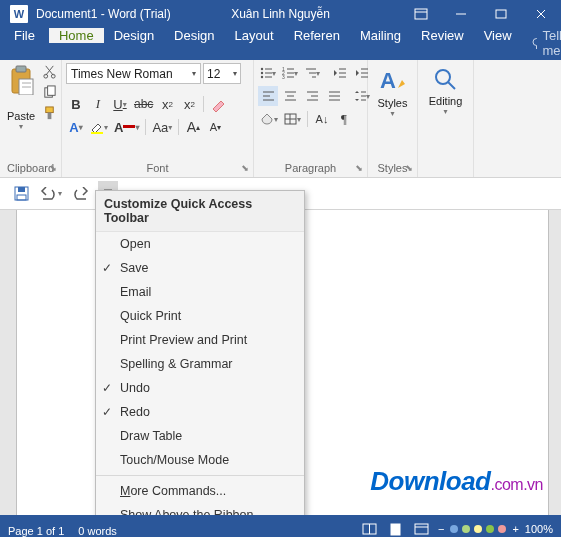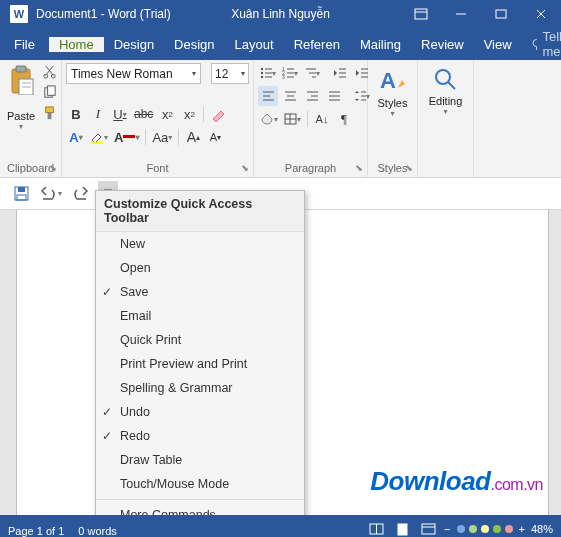--- a/index.html
+++ b/index.html
@@ -4,37 +4,37 @@
 <style>
 *{box-sizing:border-box;margin:0;padding:0;font-family:"Segoe UI",Arial,sans-serif;-webkit-font-smoothing:antialiased}
 body{width:561px;height:537px;overflow:hidden;background:#fff;font-size:13px;color:#222}
 .titlebar{height:28px;background:#2b579a;display:flex;align-items:center;color:#fff;font-size:12px;position:relative}
 .word-icon{width:18px;height:18px;background:#fff;color:#2b579a;font-weight:bold;font-size:11px;display:flex;align-items:center;justify-content:center;margin:0 8px 0 10px;border-radius:1px}
 .doc-title{flex:0 0 auto}
 .user-name{position:absolute;left:50%;transform:translateX(-50%)}
 .win-controls{margin-left:auto;display:flex}
 .win-btn{width:40px;height:28px;display:flex;align-items:center;justify-content:center;color:#fff;cursor:default}
 .win-btn svg{stroke:#fff;fill:none;stroke-width:1}
-.tabbar{height:32px;background:#2b579a;display:flex;align-items:center;color:#fff;font-size:13px}
+.tabbar{height:32px;background:#2b579a;display:flex;align-items:flex-start;color:#fff;font-size:13px}
 .rtab{padding:0 10px;display:flex;align-items:center;cursor:default}
 .rtab.file{padding:0 14px}
 .rtab.active{background:#f3f3f3;color:#4d7c0f}
 .tellme{display:flex;align-items:center;gap:5px;padding:0 8px;color:#c7d4e8}
 .ribbon{height:118px;background:#f3f3f3;border-bottom:1px solid #d4d4d4;display:flex}
 .rgroup{border-right:1px solid #e0e0e0;display:flex;flex-direction:column;padding:3px 4px 0 4px;position:relative}
 .rgroup-label{font-size:11px;color:#666;text-align:center;padding:2px 0 3px 0;margin-top:auto}
 .dlg-launcher{position:absolute;right:2px;bottom:3px;width:12px;height:12px;display:flex;align-items:center;justify-content:center;color:#888;font-size:9px}
 .cb-group{width:62px}
 .paste-wrap{display:flex;flex-direction:column;align-items:center;width:34px;margin-top:2px}
 .paste-clip{width:28px;height:30px}
 .paste-label{font-size:11px;margin-top:15px}
 .cb-side{position:absolute;right:4px;top:4px;display:flex;flex-direction:column;gap:6px;align-items:center}
 .cb-side svg{width:15px;height:15px}
 .font-group{width:192px}
-.font-row1{display:flex;gap:10px;margin-bottom:20px}
+.font-row1{display:flex;gap:2px;margin-bottom:10px}
 .font-name{height:21px;width:135px;border:1px solid #c0c0c0;background:#fff;font-size:12px;padding:0 4px;display:flex;align-items:center;justify-content:space-between}
 .font-size{height:21px;width:38px;border:1px solid #c0c0c0;background:#fff;font-size:12px;padding:0 3px;display:flex;align-items:center;justify-content:space-between}
 .dd-arrow{font-size:8px;color:#555}
 .btn-row{display:flex;gap:2px;align-items:center;margin-bottom:3px}
 .ibtn{height:20px;min-width:20px;display:flex;align-items:center;justify-content:center;font-size:13px;color:#3b3b3b;padding:0 2px}
 .ibtn.bold{font-weight:bold}
 .ibtn.italic{font-style:italic;font-family:Georgia,serif}
 .ibtn.underline{text-decoration:underline}
 .ibtn.strike{text-decoration:line-through;font-size:12px}
 .sep-v{width:1px;height:16px;background:#d0d0d0;margin:0 2px}
@@ -361,21 +361,20 @@
 </div>
 
 <div class="doc-area">
   <div class="page"></div>
   <div class="watermark"><span>Download</span><span class="suf">.com.vn</span></div>
 </div>
 
 <div class="dropdown">
   <div class="dd-header">Customize Quick Access Toolbar</div>
   <div id="dd-items">
-      <div class="dd-item">New</div>
       <div class="dd-item">Open</div>
       <div class="dd-item dd-check">Save</div>
       <div class="dd-item">Email</div>
       <div class="dd-item">Quick Print</div>
       <div class="dd-item">Print Preview and Print</div>
       <div class="dd-item">Spelling &amp; Grammar</div>
       <div class="dd-item dd-check">Undo</div>
       <div class="dd-item dd-check">Redo</div>
       <div class="dd-item">Draw Table</div>
       <div class="dd-item">Touch/Mouse Mode</div>
@@ -412,15 +411,15 @@
       </div>
     <div>−</div>
     <div class="zoom-dots">
       <span style="background:#7aa8e0"></span>
         <span style="background:#aed581"></span>
         <span style="background:#fff59d"></span>
         <span style="background:#8bc34a"></span>
         <span style="background:#ef9a9a"></span>
     </div>
     <div>+</div>
-    <div>48%</div>
+    <div>100%</div>
   </div>
 </div>
 
 </body></html>

